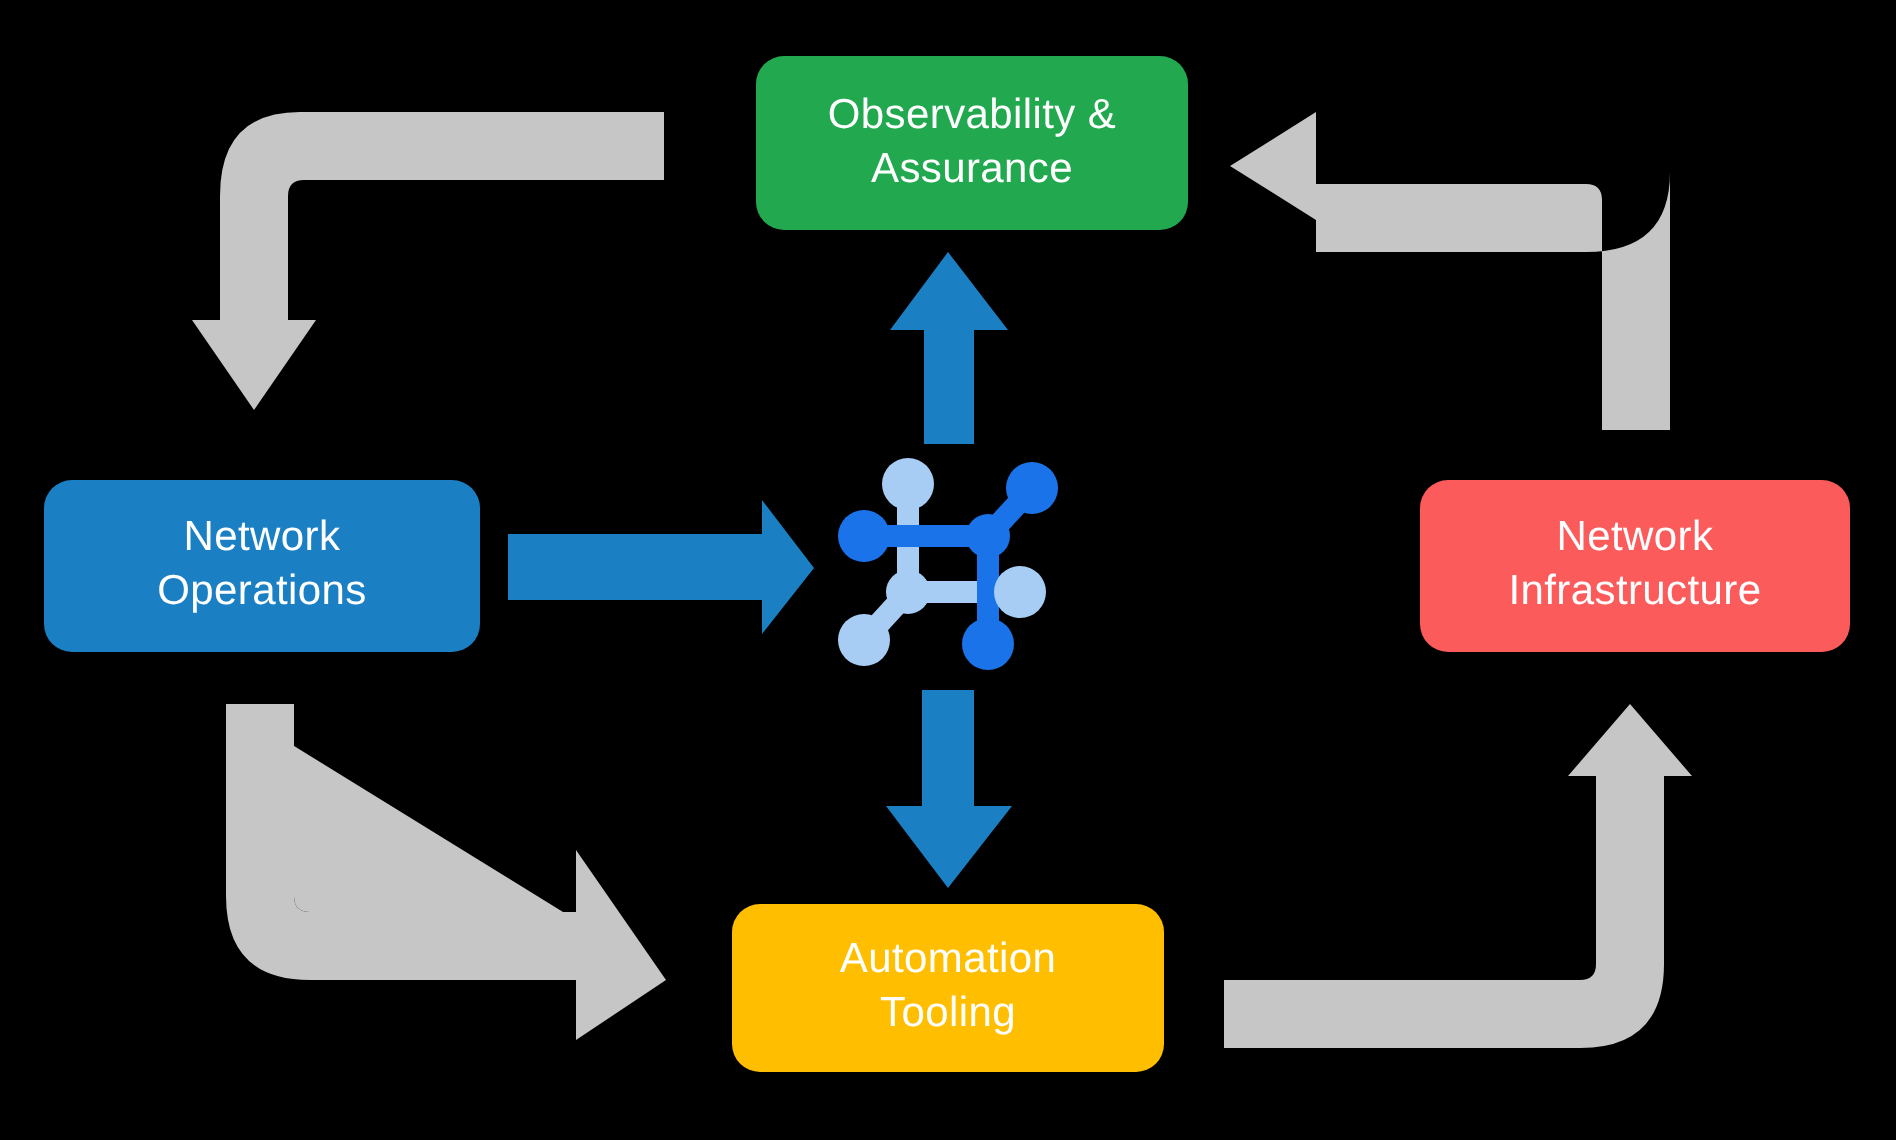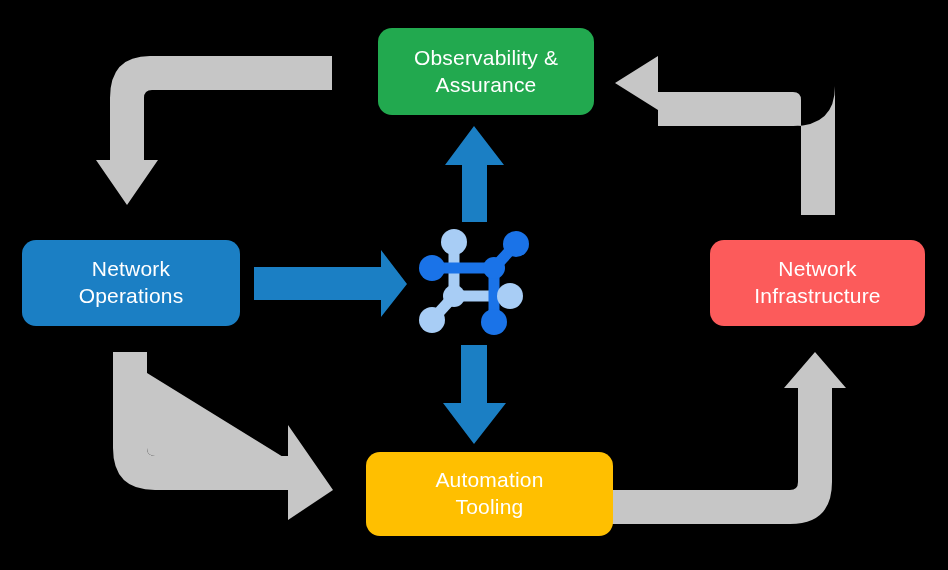--- a/index.html
+++ b/index.html
@@ -34,21 +34,21 @@
   #box-observability {
     left: 366px; top: 28px; width: 216px; height: 87px; margin-left: 12px;
   }
   #box-operations {
     left: 22px; top: 240px; width: 218px; height: 86px;
   }
   #box-infrastructure {
     left: 710px; top: 240px; width: 215px; height: 86px;
   }
   #box-automation {
-    left: 366px; top: 452px; width: 247px; height: 84px;
+    left: 366px; top: 452px; width: 216px; height: 84px;
   }
   .svg-layer {
     position: absolute;
     left: 0; top: 0;
     width: 948px;
     height: 570px;
     pointer-events: none;
   }
   .center-icon {
     position: absolute;

